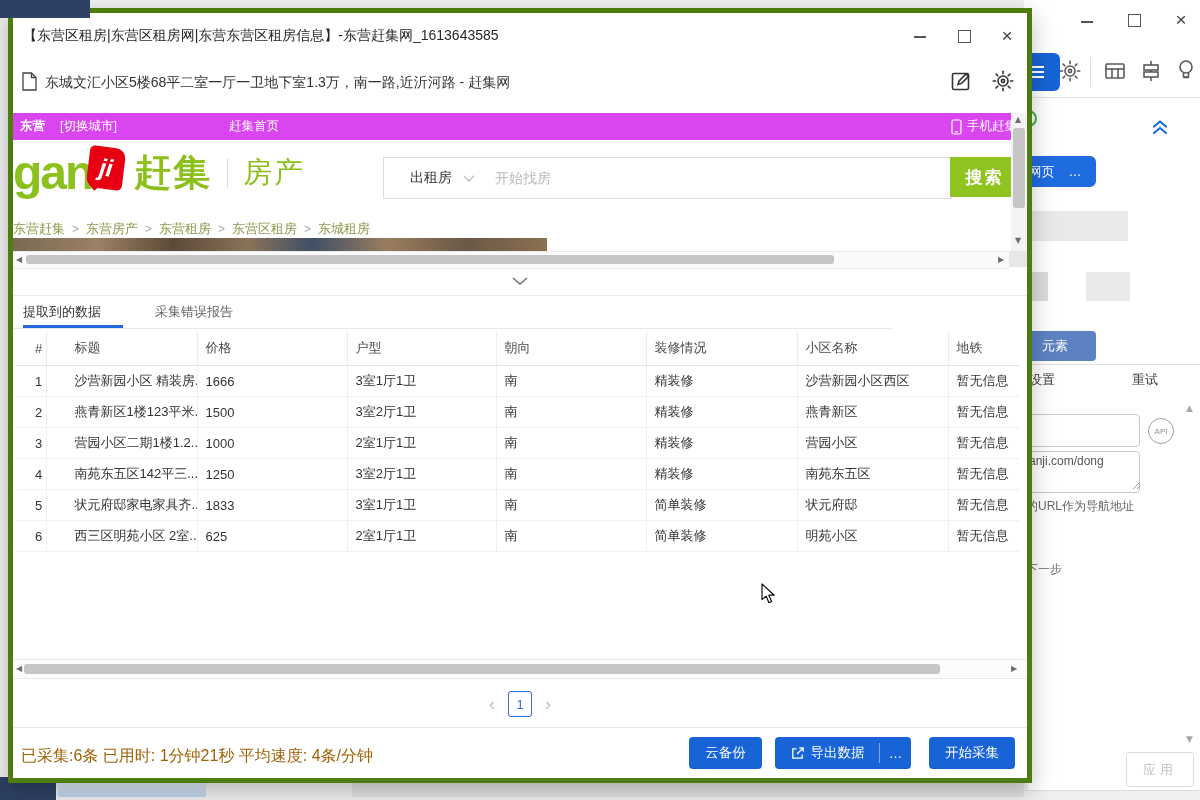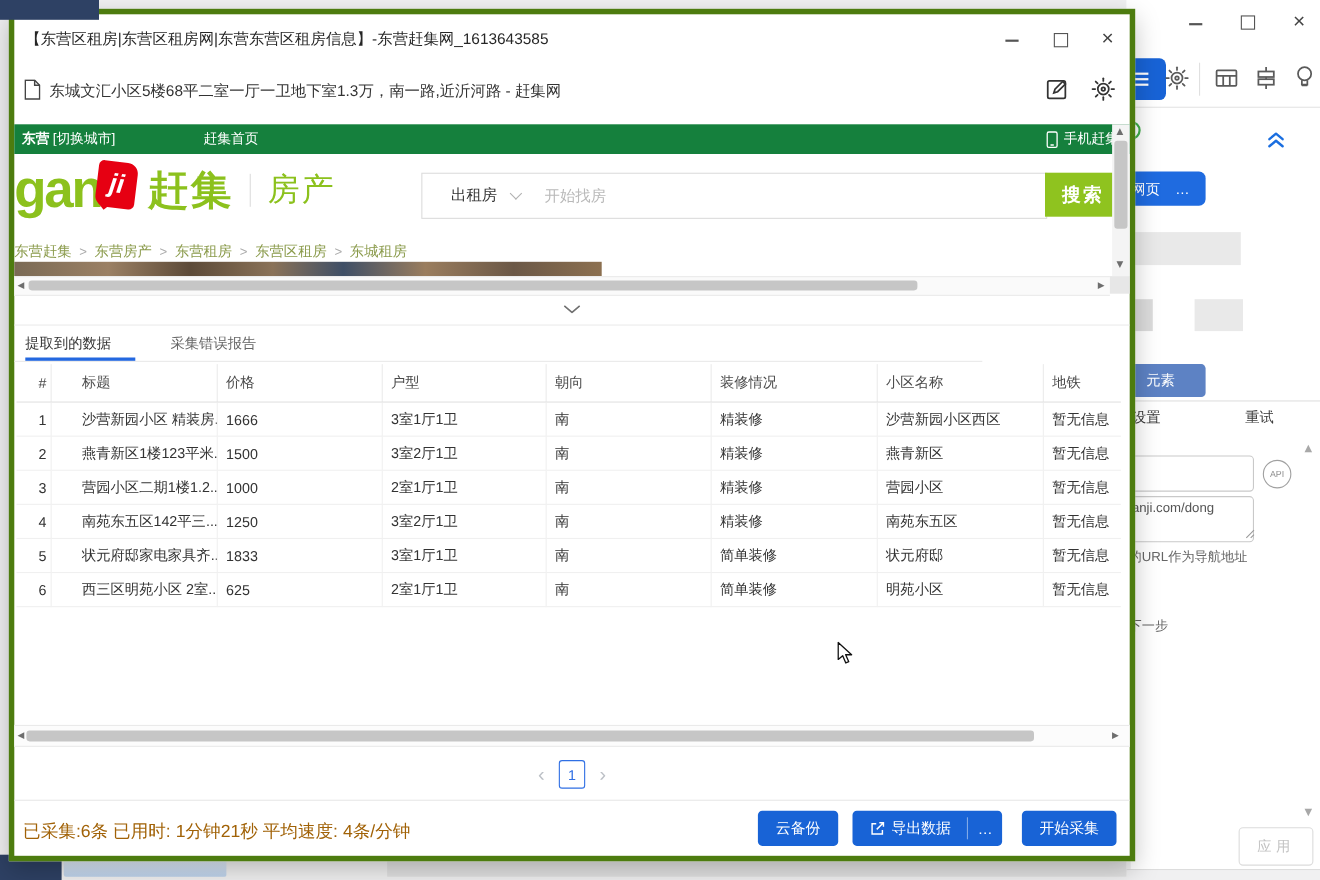--- a/index.html
+++ b/index.html
@@ -11,24 +11,24 @@
   .dialog{position:absolute;left:8px;top:8px;width:1014px;height:765px;background:#fff;
     border:5px solid #4d7c0f;box-shadow:0 8px 22px rgba(0,0,0,.25);z-index:10}
   .dlg-title{font-size:14px;color:#262626;white-space:nowrap}
   .winbtn{width:20px;height:20px;display:flex;align-items:center;justify-content:center;cursor:default}
   .min-glyph{width:12px;height:2px;background:#555}
   .max-glyph{width:11px;height:11px;border:1.5px solid #555}
   .close-glyph{font-size:19px;color:#444;line-height:1}
   .pg-title{font-size:14px;color:#333;white-space:nowrap}
 
   
-  .navbar{background:#15803d;color:#fff;font-size:12.5px;display:flex;align-items:center}
+  .navbar{background:#d946ef;color:#fff;font-size:12.5px;display:flex;align-items:center}
   .nav-city{font-weight:bold;margin-left:7px}
-  .nav-switch{margin-left:3px}
-  .nav-home{margin-left:80px}
+  .nav-switch{margin-left:15px}
+  .nav-home{margin-left:112px}
   .nav-right{margin-left:auto;display:flex;align-items:center;gap:5px;white-space:nowrap}
 
   .logo-row{display:flex;align-items:center}
   .logo-gan{font-size:48px;font-weight:bold;color:#8cc11d;letter-spacing:-2px;line-height:1}
   .ji-flag{position:relative;width:36px;height:42px;background:#e60012;border-radius:5px 10px 5px 10px;
     transform:rotate(7deg);display:flex;align-items:center;justify-content:center;color:#fff;
     font-weight:bold;font-style:italic;font-size:24px;margin:0 4px 10px -4px}
   .ji-flag::after{content:"";position:absolute;left:3px;bottom:-9px;border:6px solid transparent;border-top-color:#e60012}
   .brand-cn{font-size:37px;font-weight:bold;color:#8cc11d;margin-left:6px;letter-spacing:2px}
   .logo-divider{width:1px;height:30px;background:#ddd;margin:0 15px}

